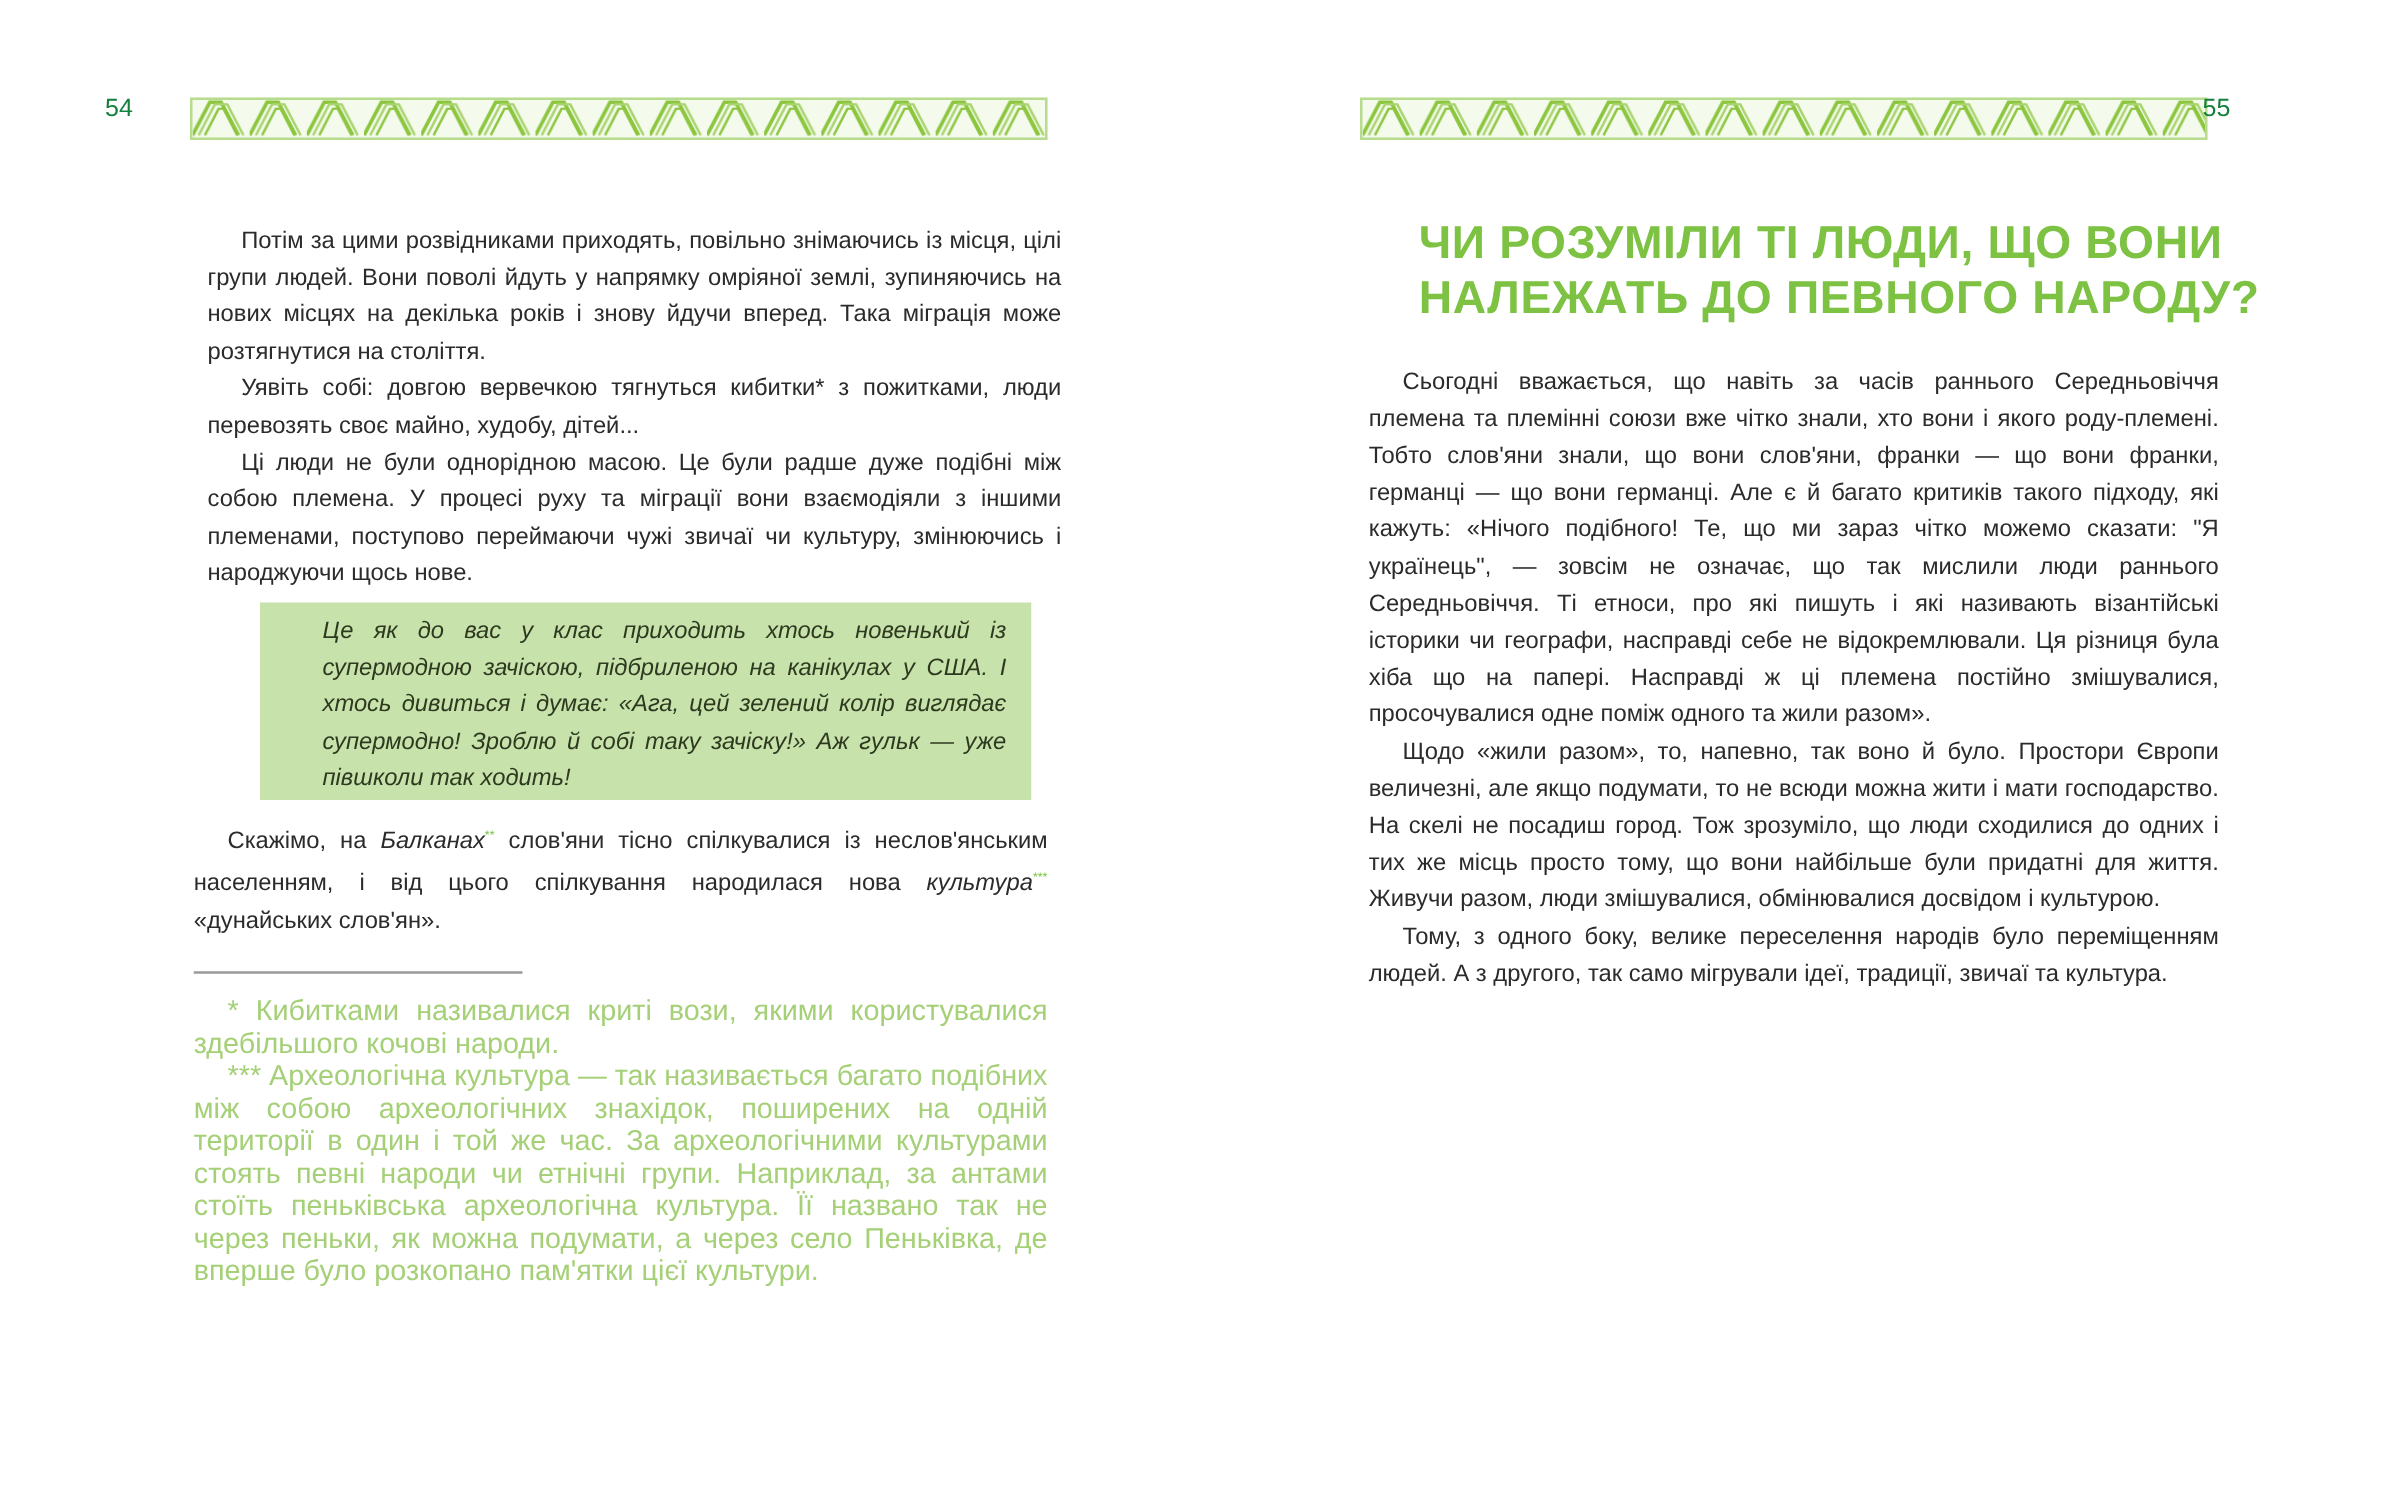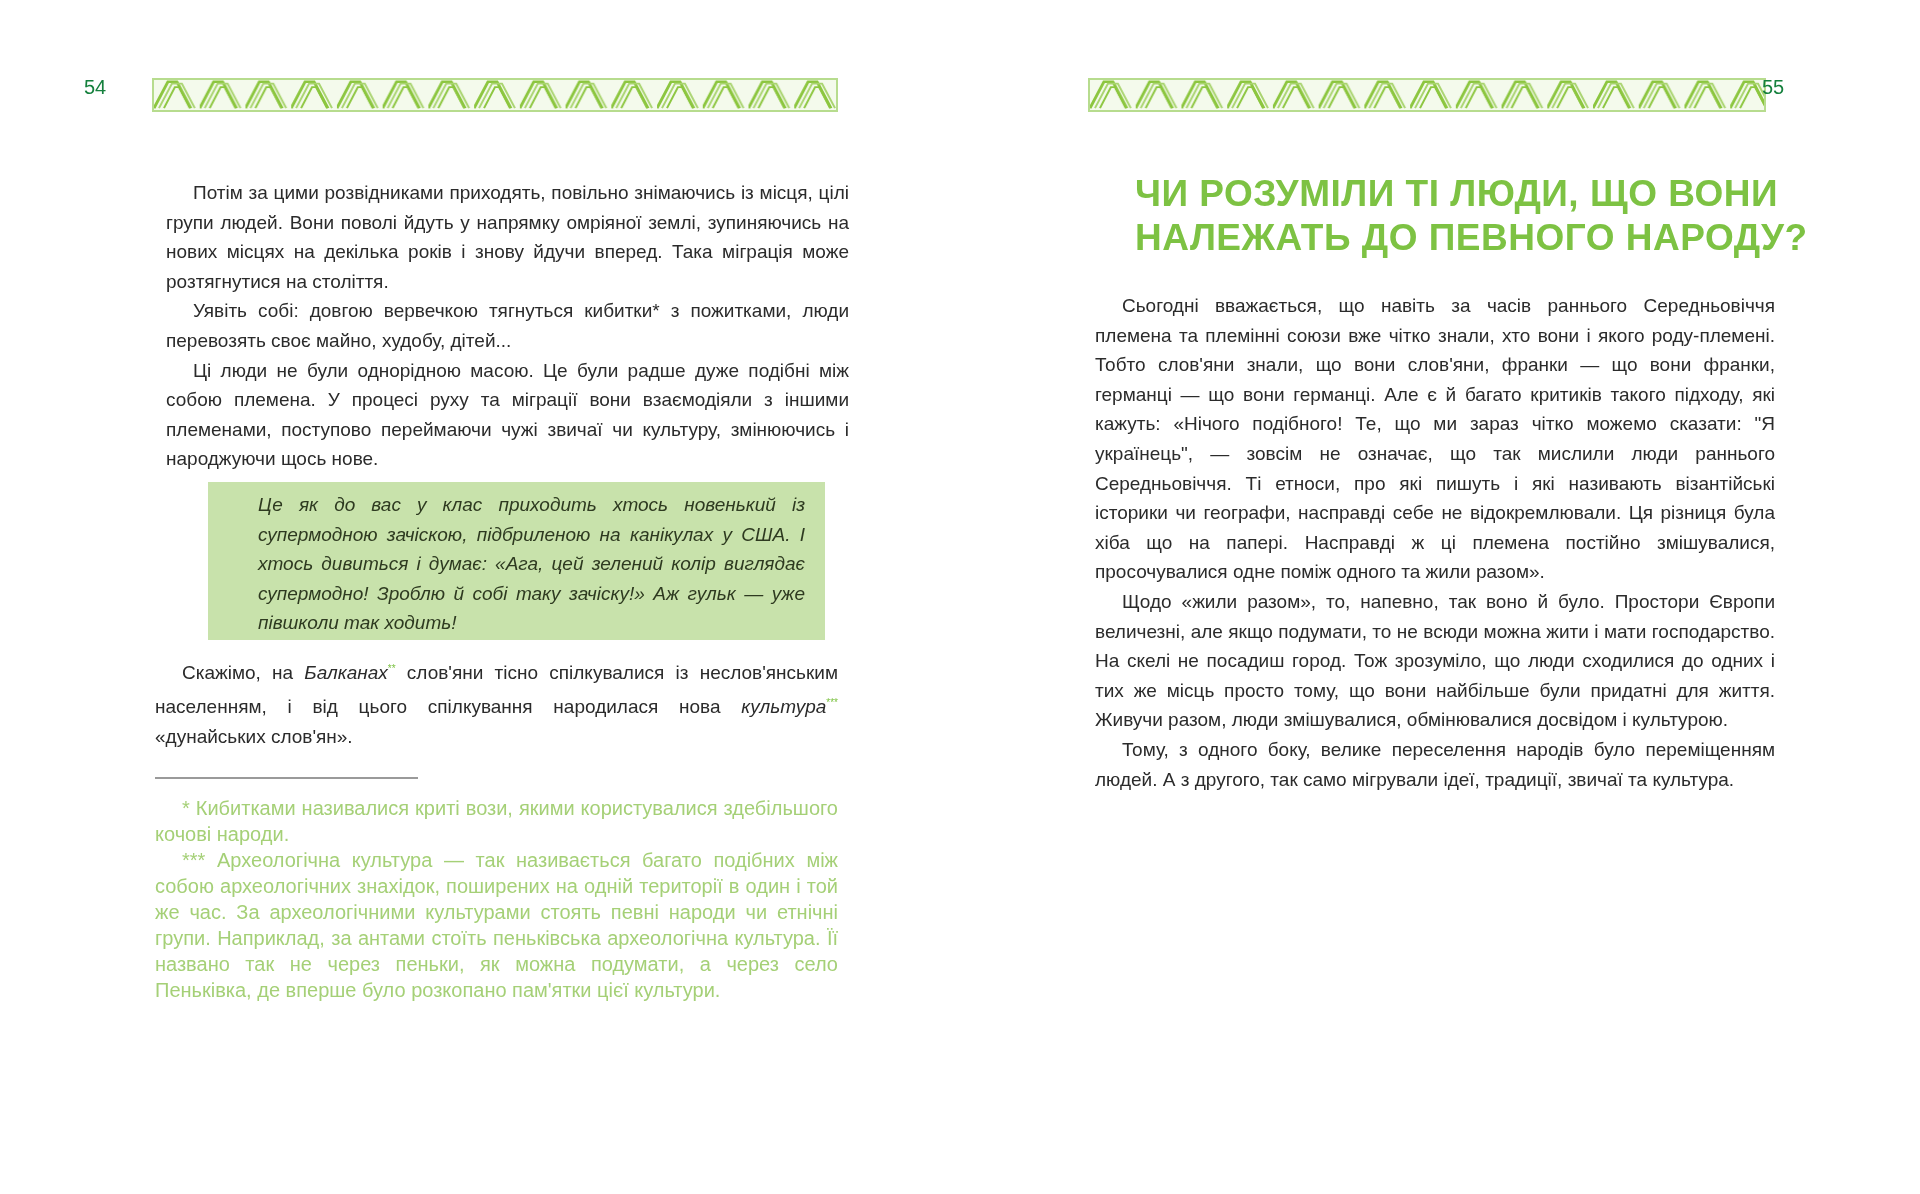--- a/index.html
+++ b/index.html
@@ -5,21 +5,21 @@
   html, body { margin:0; padding:0; background:#ffffff; }
   body { width:1920px; height:1194px; position:relative; overflow:hidden; font-family:"Liberation Sans", sans-serif; }
   .page-num { position:absolute; top:76px; font-size:20px; color:#15803d; font-family:"Liberation Sans", sans-serif; }
   .band { position:absolute; top:78px; height:34px; border:2px solid #b7dc8e; box-sizing:border-box; overflow:hidden; background:#f4faec; }
   .band svg { display:block; width:100%; height:100%; }
   .body-text { position:absolute; font-size:19px; line-height:29.6px; color:#2b2b2b; text-align:justify; font-family:"Liberation Sans", sans-serif; }
   .body-text p { margin:0; text-indent:27px; }
   .callout { position:absolute; left:184px; top:482px; width:617px; height:158px; background:#c8e2ab; box-sizing:border-box; padding:8px 20px 8px 50px;margin-left:24px; }
   .callout p { margin:0; font-style:italic; font-size:19px; line-height:29.6px; color:#2e3a20; text-align:justify; text-indent:0; font-family:"Liberation Sans", sans-serif; }
   .sep { position:absolute; left:155px; top:777px; width:263px; height:2px; background:#9a9a9a; }
-  .footnotes { position:absolute; left:155px; top:795px; width:683px; font-size:20px; line-height:26px; color:#a5d077; text-align:justify; font-family:"Liberation Sans", sans-serif; }
+  .footnotes { position:absolute; left:155px; top:795px; width:683px; font-size:23px; line-height:26px; color:#a5d077; text-align:justify; font-family:"Liberation Sans", sans-serif; }
   .footnotes p { margin:0; text-indent:27px; }
   .heading { position:absolute; left:1095px; top:172px; width:690px; font-size:37px; line-height:44px; font-weight:bold; color:#7dc243; letter-spacing:0.5px; font-family:"Liberation Sans", sans-serif;margin-left:40px; }
   .sup { font-size:10px; vertical-align:super; color:#7dc243; }
   em { font-style:italic; }
 </style>
 </head>
 <body>
 
 <div>
   <div class="page-num" style="left:84px;">54</div>

